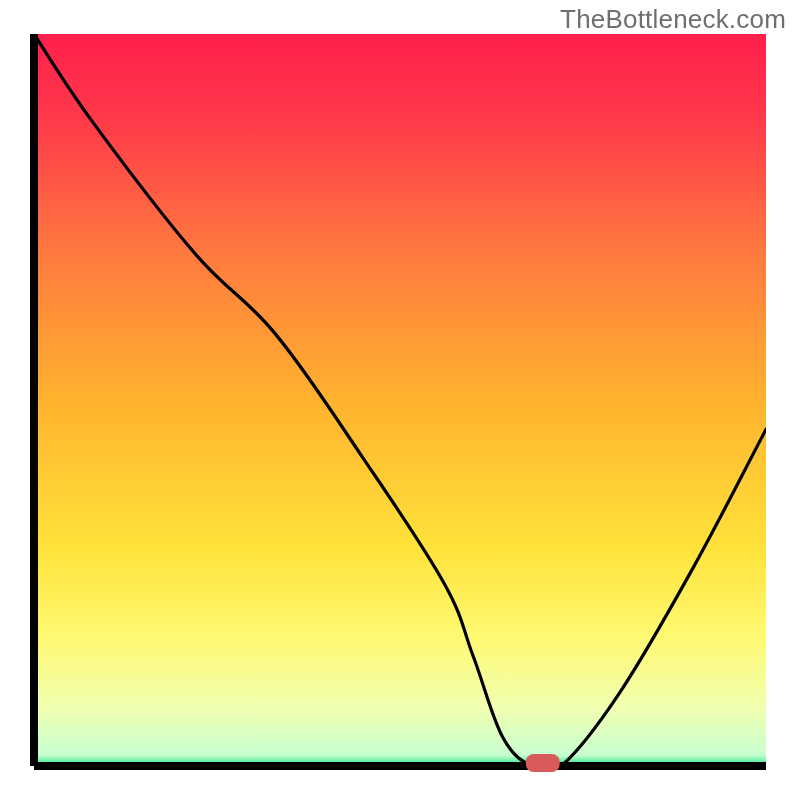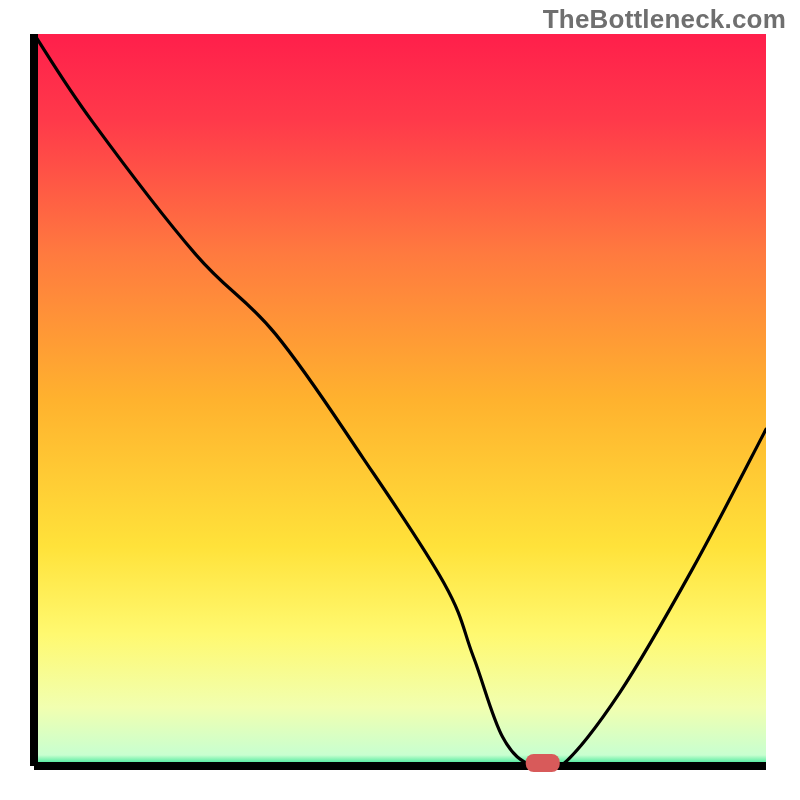--- a/index.html
+++ b/index.html
@@ -18,21 +18,20 @@
   .watermark {
     position: absolute;
     top: 4px;
     right: 14px;
     color: #6f6f6f;
     font-size: 26px;
     font-family: Arial, sans-serif;
     letter-spacing: 0.2px;
     z-index: 5;
     user-select: none;
-    font-weight: bold;
   }
   svg.chart {
     position: absolute;
     top: 0; left: 0;
     width: 800px;
     height: 800px;
     display: block;
   }
 </style>
 </head>

